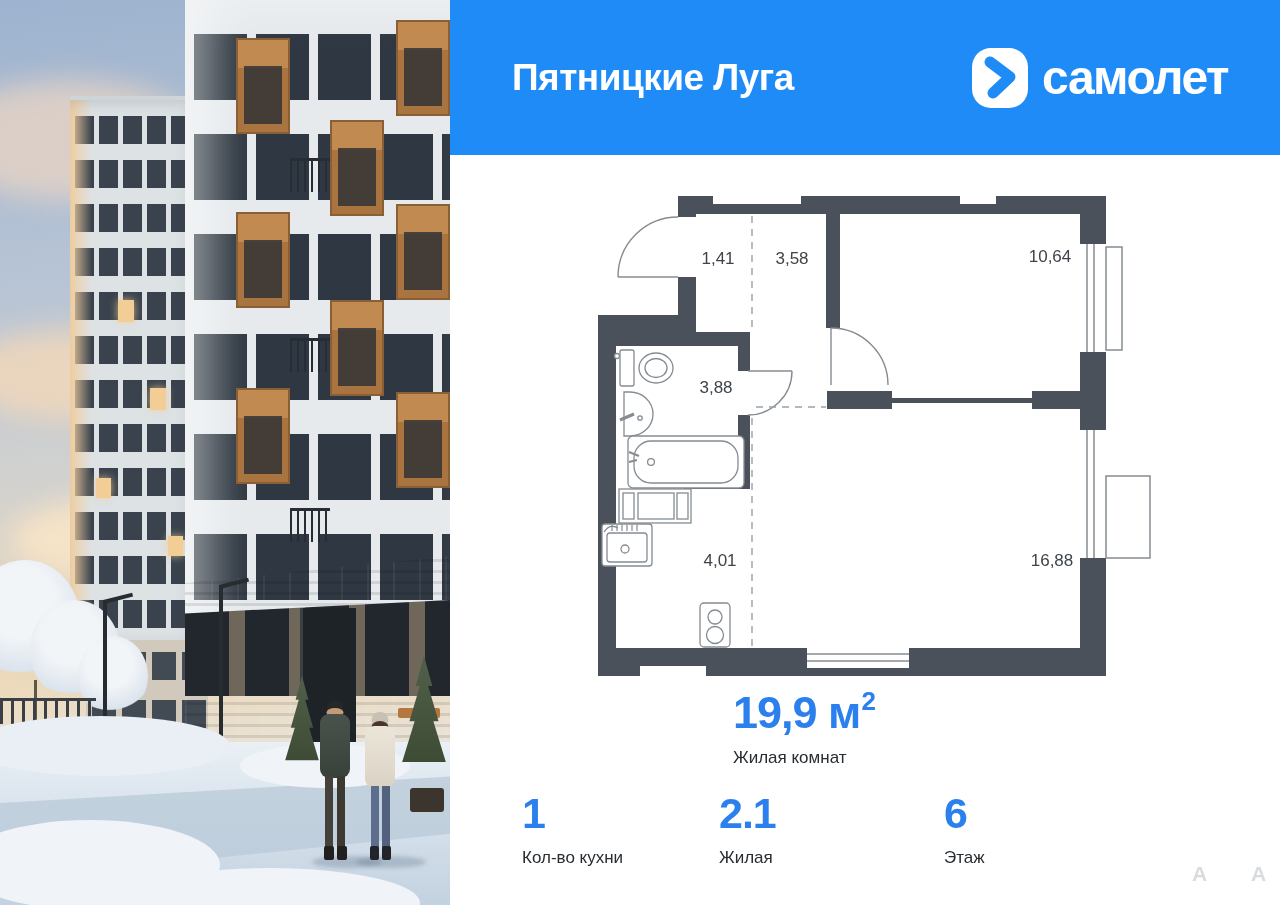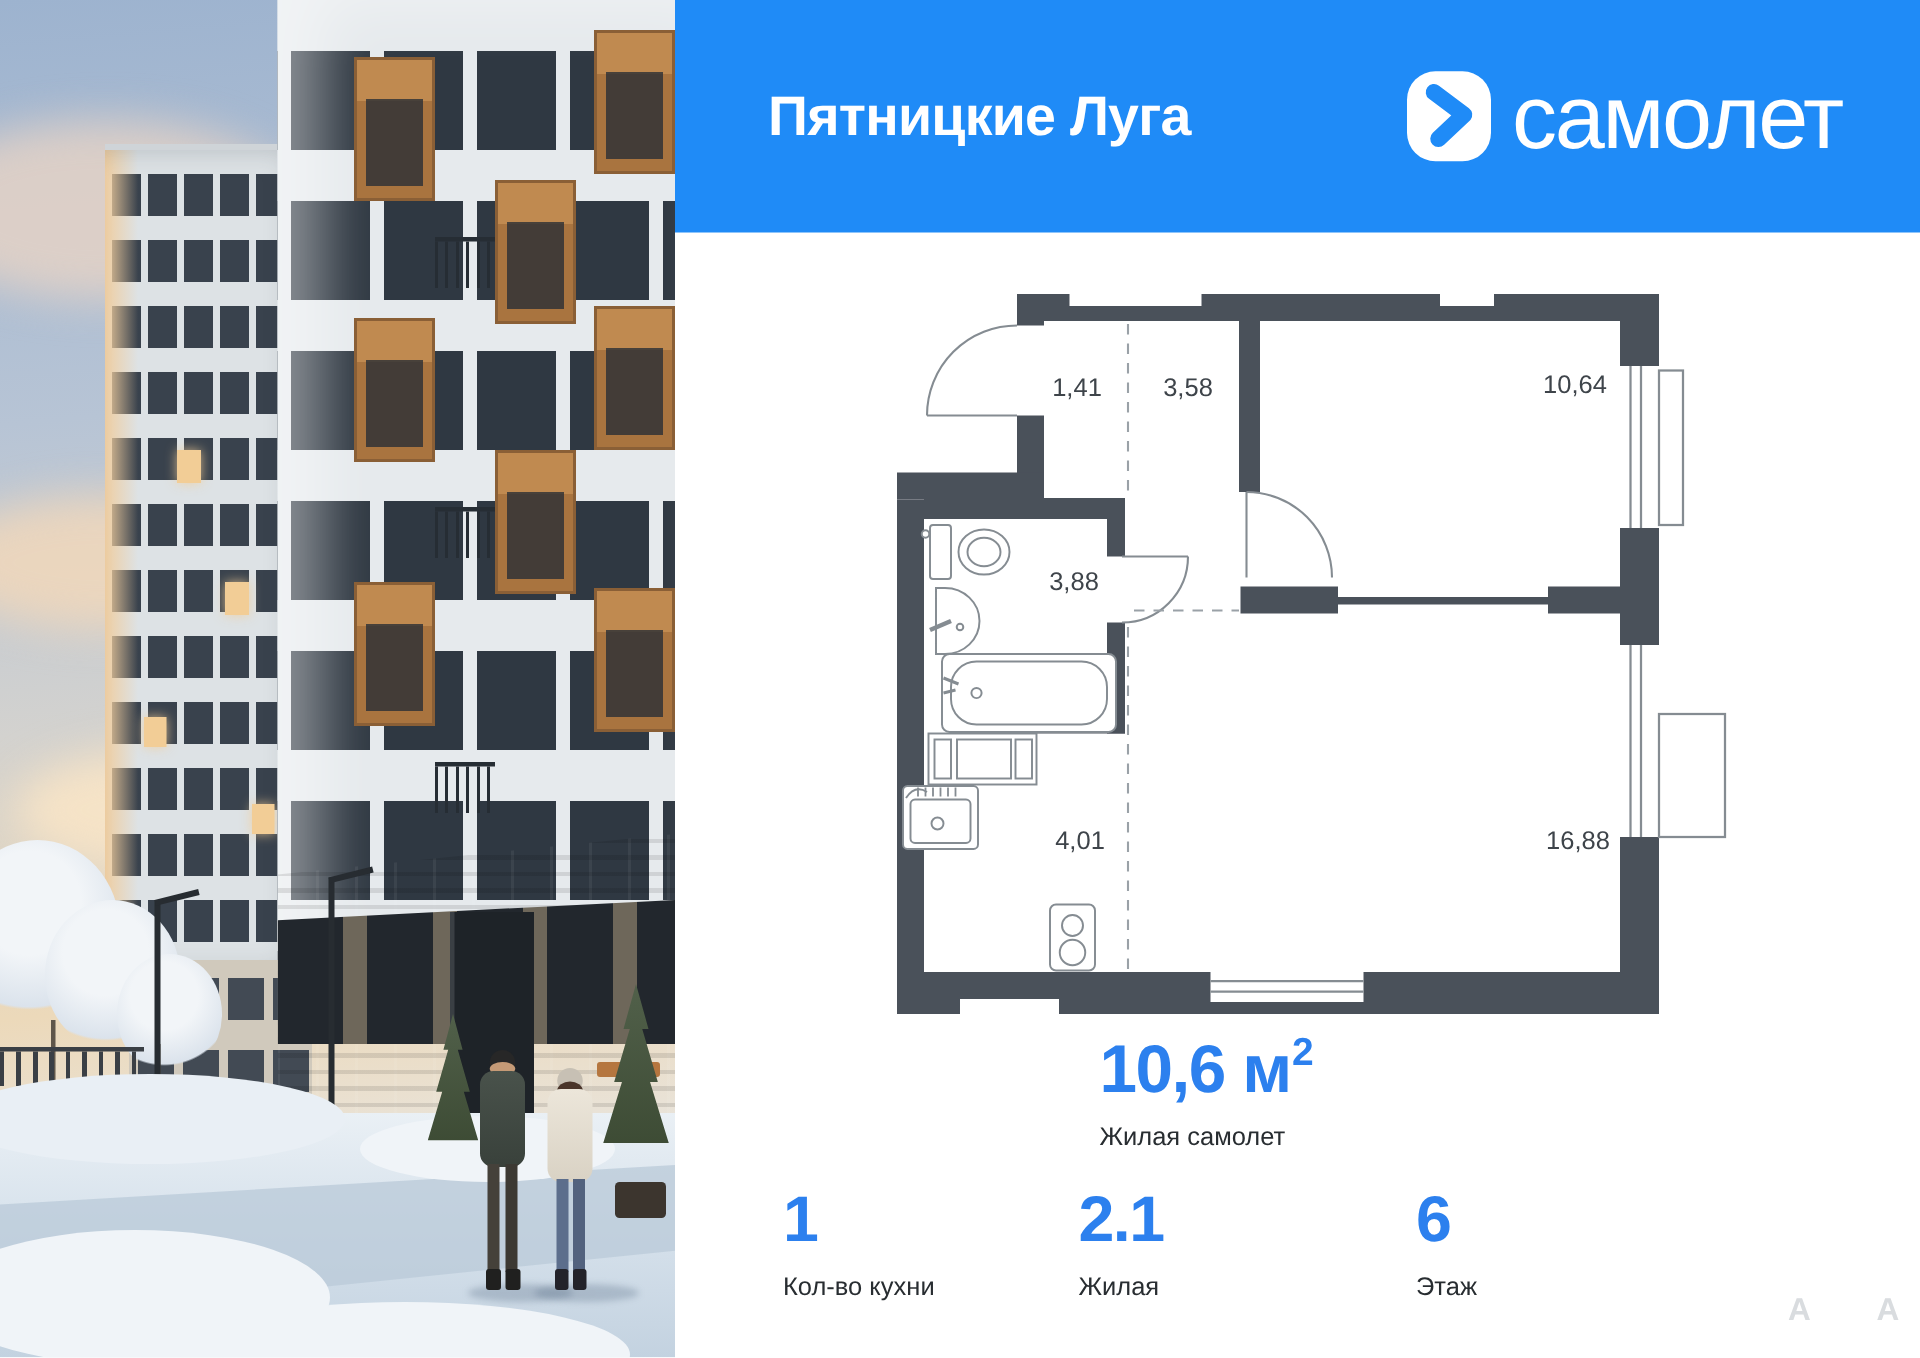--- a/index.html
+++ b/index.html
@@ -79,21 +79,21 @@
   .head { position:absolute; left:50%; transform:translateX(-50%); top:0; width:17px; height:17px; border-radius:50%; }
   .body { position:absolute; left:50%; transform:translateX(-50%); top:14px; border-radius:9px; }
   .leg { position:absolute; top:0; width:8px; }
   .pshadow { position:absolute; width:70px; height:12px; border-radius:50%; background:rgba(80,100,125,.28); filter:blur(2px); }
 
   
   .right { position:absolute; left:450px; top:0; width:1002px; height:905px; background:#fff; }
   .header { position:absolute; left:0; top:0; width:830px; height:155px; display:flex; align-items:center; }
   .title { position:absolute; left:62px; top:50%; transform:translateY(-50%); color:#fff; font-size:37px; font-weight:700; letter-spacing:-.5px; }
   .logo { position:absolute; right:52px; top:50%; transform:translateY(-50%); display:flex; align-items:center; gap:13px; }
-  .logo-text { color:#fff; font-size:60px; font-weight:400; letter-spacing:-1.5px; }
+  .logo-text { color:#fff; font-size:48px; font-weight:700; letter-spacing:-1.5px; }
 
   
   .plan { position:absolute; left:140px; top:188px; width:566px; height:496px; }
   .plan text { font-family:"Liberation Sans", sans-serif; font-size:17px; font-weight:500; fill:#3e444a; }
 
   
   .stat { position:absolute; }
   .stat .num { color:#2c80ee; font-weight:700; letter-spacing:-1px; line-height:1; white-space:nowrap; }
   .r1 .num { font-size:45px; }
   .r2 .num { font-size:43px; }
@@ -304,22 +304,22 @@
         <text x="718" y="264">1,41</text>
         <text x="792" y="264">3,58</text>
         <text x="1050" y="262">10,64</text>
         <text x="716" y="393">3,88</text>
         <text x="720" y="566">4,01</text>
         <text x="1052" y="566">16,88</text>
       </g>
     </svg>
 
     <div class="stat r1" style="left:283px; top:690px;">
-      <div class="num"><span>10,6 м</span><sup>2</sup></div>
-      <div class="lbl">Жилая самолет</div>
+      <div class="num"><span>19,9 м</span><sup>2</sup></div>
+      <div class="lbl">Жилая комнат</div>
     </div>
 
     <div class="stat r2" style="left:72px; top:792px;">
       <div class="num">1</div>
       <div class="lbl">Кол-во кухни</div>
     </div>
     <div class="stat r2" style="left:269px; top:792px;">
       <div class="num">2.1</div>
       <div class="lbl">Жилая</div>
     </div>

